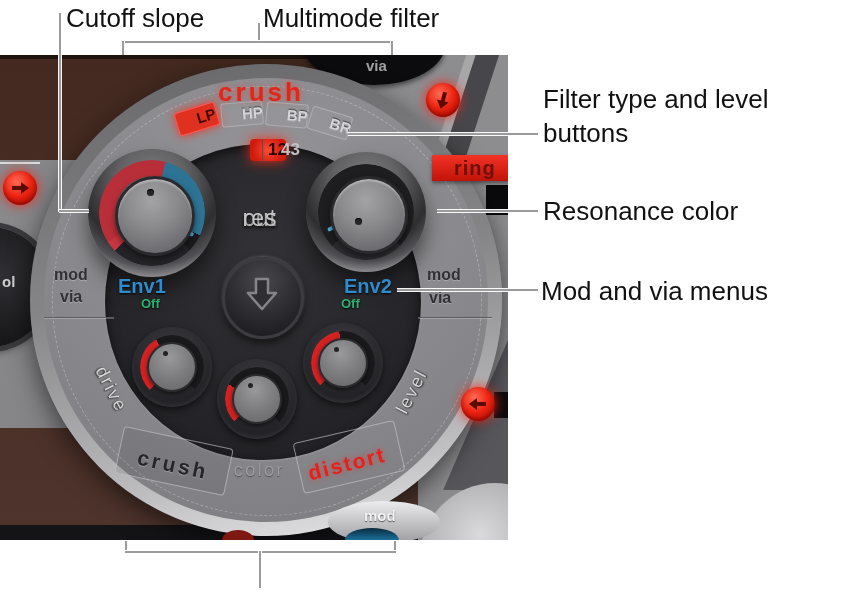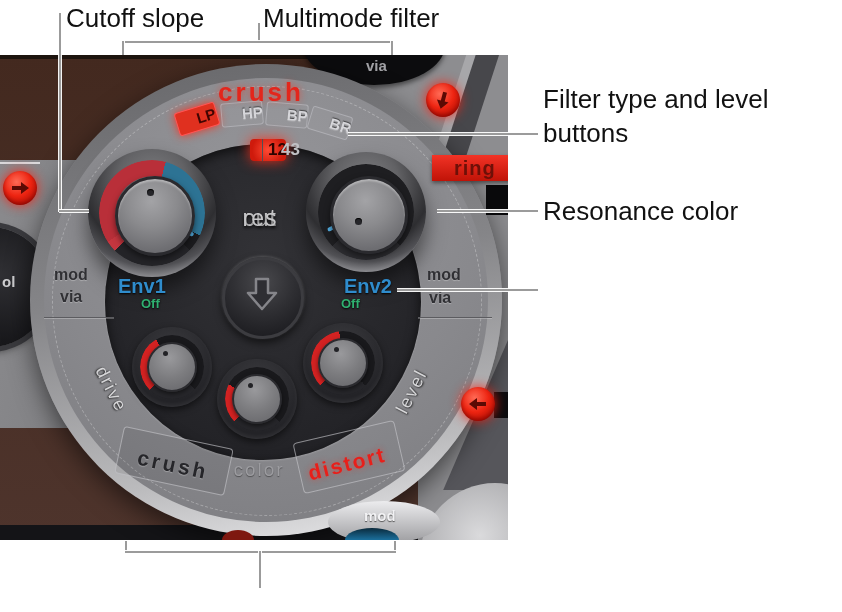--- a/index.html
+++ b/index.html
@@ -280,14 +280,15 @@
 
   <div class="cl-v" style="left:125px;top:541px;height:12px;"></div>
   <div class="cl-v" style="left:394px;top:541px;height:12px;"></div>
   <div class="cl-h" style="left:125px;top:551px;width:271px;"></div>
   <div class="cl-v" style="left:259px;top:551px;height:37px;"></div>
 
   <div class="ann" style="left:66px;top:1px;">Cutoff slope</div>
   <div class="ann" style="left:263px;top:1px;">Multimode filter</div>
   <div class="ann" style="left:543px;top:82px;width:268px;">Filter type and level buttons</div>
   <div class="ann" style="left:543px;top:194px;">Resonance color</div>
+  <div class="ann" style="left:541px;top:274px;">Mod and via menus</div>
 
 </div>
 
 </body></html>

